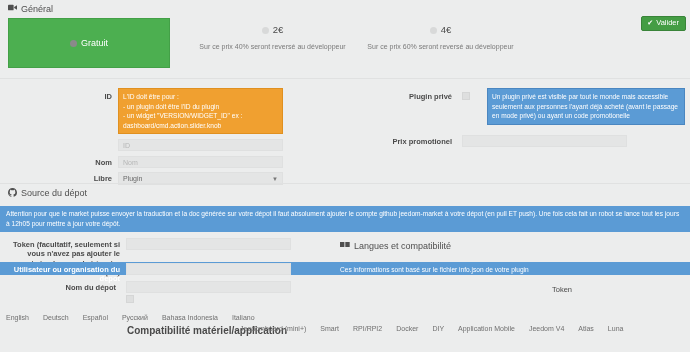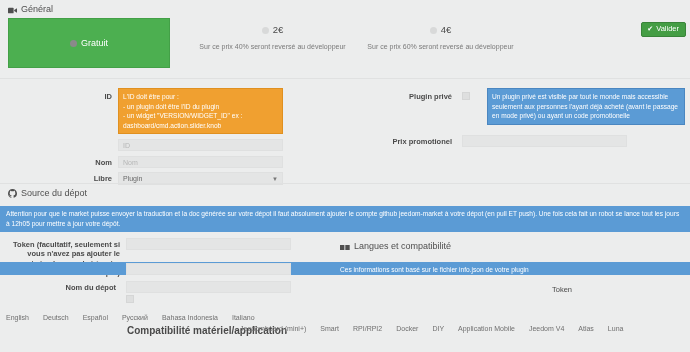--- a/index.html
+++ b/index.html
@@ -17,36 +17,36 @@
     overflow: hidden;
   }
   .page { position: relative; width: 690px; height: 352px; }
 
   
   .legend {
     position: absolute;
     font-size: 9px;
     color: #4f4f4f;
     display: flex;
-    align-items: flex-end;
+    align-items: flex-start;
     gap: 4px;
     white-space: nowrap;
   }
   .legend .ico { display: inline-flex; align-items: center; }
 
   .sep {
     position: absolute;
     left: 0; width: 690px;
     height: 1px;
     background: #e0e1e1;
   }
 
   .btn-valider {
     position: absolute;
-    right: 4px; top: 22px;
+    right: 4px; top: 16px;
     background: #449d44;
     border: 1px solid #398439;
     color: #fff;
     font-size: 7.5px;
     padding: 2px 6px 3px 5px;
     border-radius: 2px;
     display: flex;
     align-items: center;
     gap: 3px;
     line-height: 1;
@@ -289,20 +289,21 @@
   </div>
 
   <div class="banner" style="top:206px; height:26px;">Attention pour que le market puisse envoyer la traduction et la doc générée sur votre dépot il faut absolument ajouter le compte github jeedom-market à votre dépot (en pull ET push). Une fois cela fait un robot se lance tout les jours à 12h05 pour mettre à jour votre dépôt.</div>
 
   <div class="flabel" style="left:8px; top:240px; width:112px;">Token (facultatif, seulement si vous n'avez pas ajouter le compte jeedom-market à votre dépot)</div>
   <div class="finput" style="left:126px; top:238px; width:165px;"></div>
 
   <div class="banner row-hl" style="top:262px; height:13px; padding:0;">
     <span class="banner-note" style="left:340px; top:3px;">Ces informations sont basé sur le fichier info.json de votre plugin</span>
   </div>
+  <div class="flabel" style="left:8px; top:265px; width:112px; color:#fff;">Utilisateur ou organisation du dépot</div>
   <div class="finput" style="left:126px; top:263px; width:165px;"></div>
 
   <div class="flabel" style="left:4px; top:283px; width:112px;">Nom du dépot</div>
   <div class="finput" style="left:126px; top:281px; width:165px;"></div>
 
   <div class="fcheck" style="left:126px; top:295px;"></div>
 
   <div class="legend" style="left:340px; top:241px;">
     <span class="ico">
       <svg width="10" height="7" viewBox="0 0 16 10">

